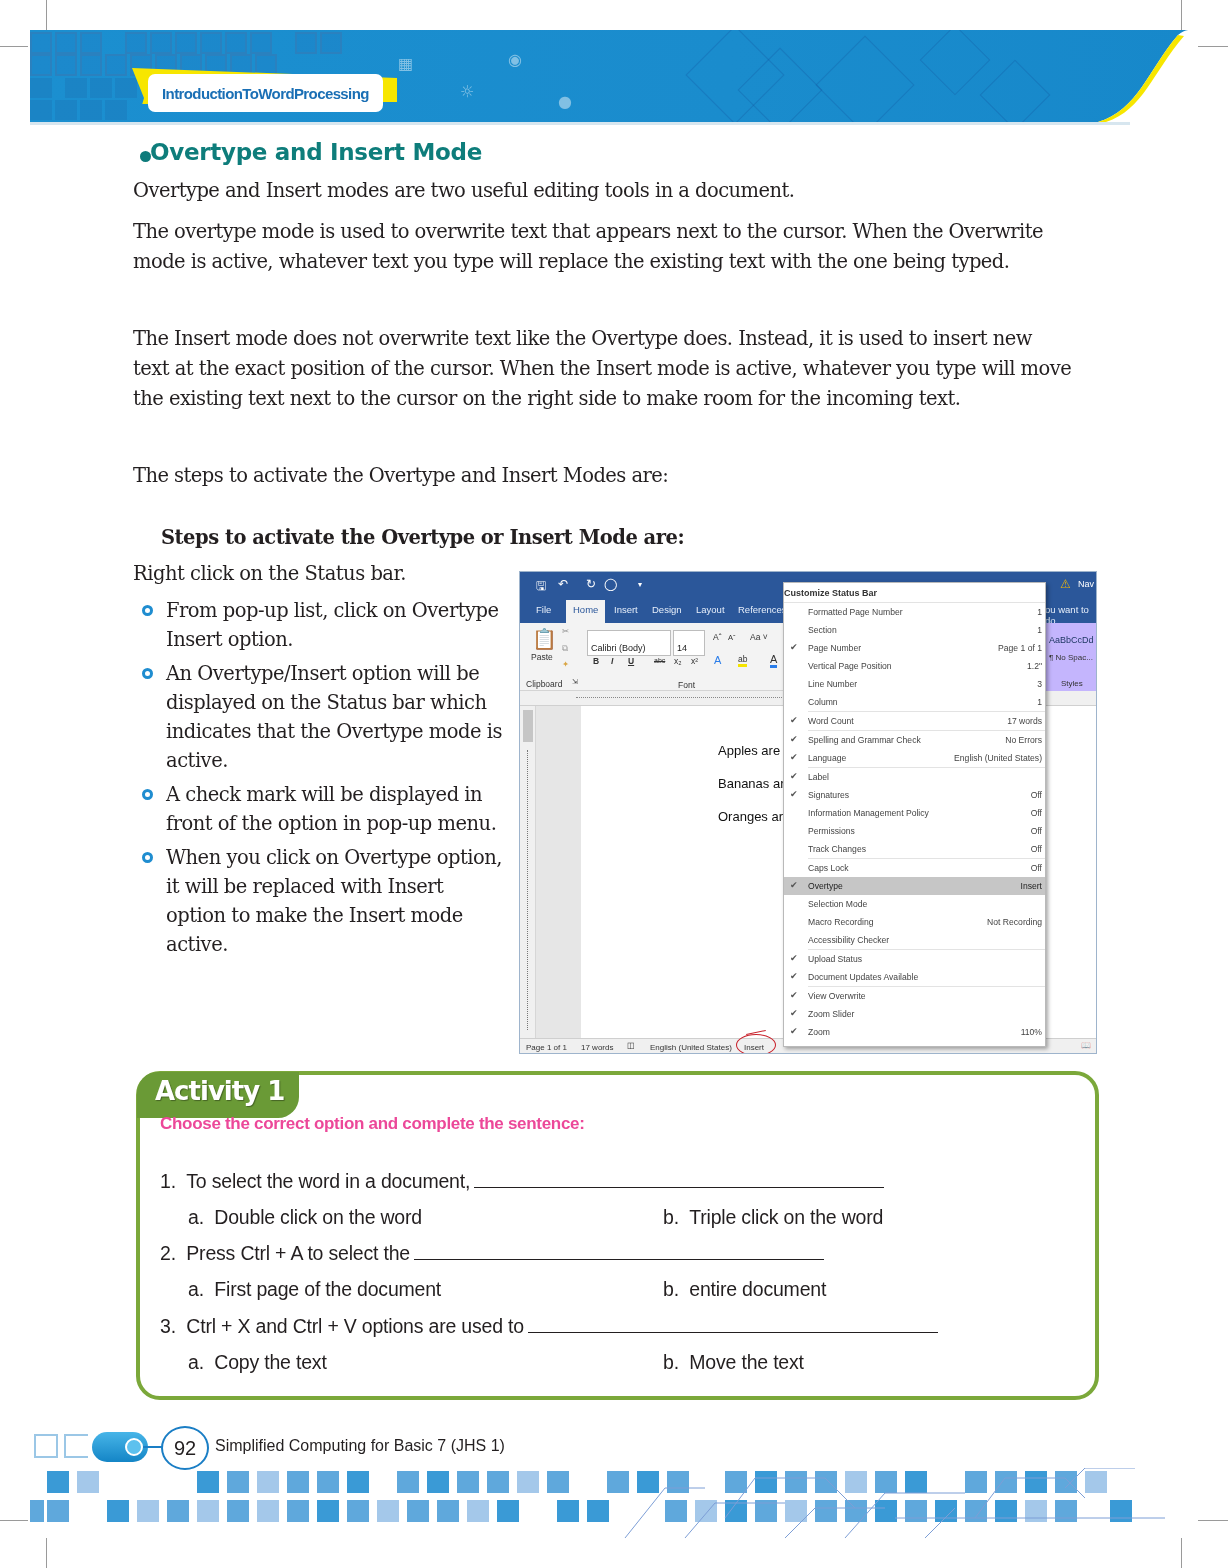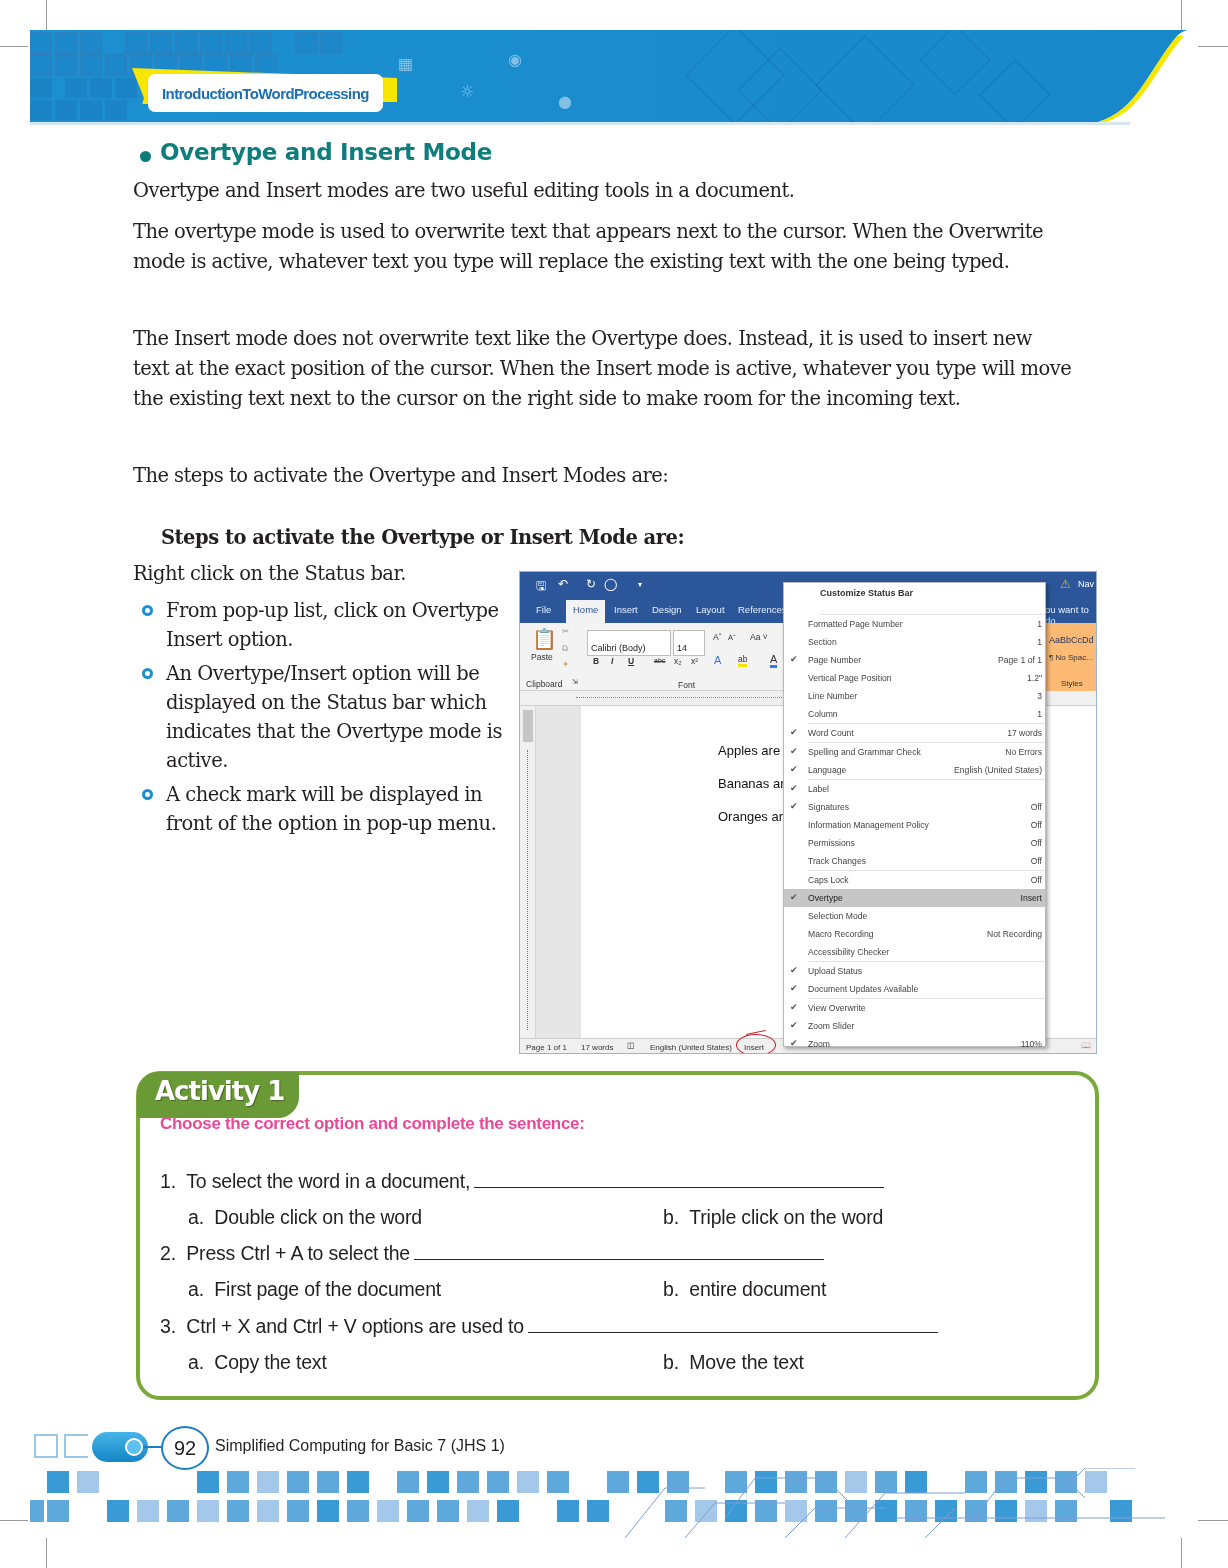--- a/index.html
+++ b/index.html
@@ -19,21 +19,21 @@
   .curve { position: absolute; right: 0; top: 0; width: 160px; height: 92px; }
   .tag { position: absolute; left: 148px; top: 74px; height: 38px; padding: 0 14px;
     background: #fff; border-radius: 7px; display: flex; align-items: center;
     font-family: "Liberation Sans", sans-serif; font-weight: bold; font-size: 15px;
     color: #1a6fb5; letter-spacing: -0.6px; z-index: 3; }
   .tag-yellow { position: absolute; left: 132px; top: 68px; width: 270px; height: 36px; z-index: 2; }
   .ban-icon { position: absolute; color: rgba(255,255,255,0.45); font-size: 16px; font-family: "DejaVu Sans", sans-serif; }
 
   
   .h-bullet { position: absolute; left: 140px; top: 151px; width: 11px; height: 11px; border-radius: 50%; background: #0e7b7b; }
-  .h-title { position: absolute; left: 160px; top: 139px; font-family: "DejaVu Sans", sans-serif; font-weight: bold;
+  .h-title { position: absolute; left: 150px; top: 139px; font-family: "DejaVu Sans", sans-serif; font-weight: bold;
     font-size: 23px; color: #0e7d7b; letter-spacing: -0.3px; }
   .para { position: absolute; left: 133px; width: 940px; font-size: 19.5px; line-height: 30px; color: #231f20; letter-spacing: -0.55px; }
   .steps-title { position: absolute; left: 133px; top: 526px; font-weight: bold; font-size: 19.5px; letter-spacing: -0.5px; margin-left: 28px; }
   .rightclick { position: absolute; left: 133px; top: 562px; font-size: 19.5px; letter-spacing: -0.5px; }
   .bullets { position: absolute; left: 142px; top: 596px; width: 360px; list-style: none; }
   .bullets li { position: relative; padding-left: 24px; font-size: 19.5px; line-height: 29px; margin-bottom: 5px; letter-spacing: -0.5px; }
   .bullets li .ring { position: absolute; left: 0; top: 9px; width: 11px; height: 11px; border: 3px solid #1f8dd0; border-radius: 50%; }
 
   
   .word { position: absolute; left: 519px; top: 571px; width: 578px; height: 483px; border: 1px solid #9eb4cc;
@@ -51,26 +51,26 @@
   .vruler { position: absolute; left: 0; top: 134px; width: 16px; height: 332px; background: #f0f0f0; border-right: 1px solid #d6d6d6; }
   .vruler .vthumb { position: absolute; left: 3px; top: 4px; width: 10px; height: 32px; background: #c5c5c5; }
   .vruler .vdots { position: absolute; left: 7px; top: 44px; width: 2px; height: 280px; border-left: 1px dotted #777; }
   .pagebg { position: absolute; left: 16px; top: 134px; width: 562px; height: 332px; background: #e6e6e6; }
   .page { position: absolute; left: 61px; top: 134px; width: 517px; height: 332px; background: #fff; }
   .doc-line { position: absolute; left: 137px; font-family: "Liberation Sans", sans-serif; font-size: 13px; color: #111; white-space: nowrap; }
   .statusbar { position: absolute; left: 0; top: 466px; width: 100%; height: 17px; background: #f0f0f0; border-top: 1px solid #cfcfcf; font-size: 8px; color: #333; }
   .statusbar span { position: absolute; top: 4px; }
   .red-circle { position: absolute; left: 216px; top: 462px; width: 40px; height: 22px; border: 1.3px solid #c8202a; border-radius: 50%; }
   .red-tick { position: absolute; left: 226px; top: 460px; width: 20px; height: 1.3px; background: #c8202a; transform: rotate(-12deg); }
-  .styles-pane { position: absolute; left: 524px; top: 51px; width: 54px; height: 68px; background: #fdba74; border-left: 1px solid #ccc; font-size: 9px; }
+  .styles-pane { position: absolute; left: 524px; top: 51px; width: 54px; height: 68px; background: #c4b5fd; border-left: 1px solid #ccc; font-size: 9px; }
 
   
   .menu { position: absolute; left: 263px; top: 10px; width: 263px; height: 465px; background: #fff;
     border: 1px solid #b9b9b9; box-shadow: 2px 2px 4px rgba(0,0,0,0.35); font-size: 8.6px; color: #444; z-index: 5; }
-  .menu-title { height: 32px; padding: 5px 0 0 0; font-weight: bold; color: #333; font-size: 9px; border-bottom: 1px solid #e3e3e3; margin-left: 36px; }
+  .menu-title { height: 20px; padding: 5px 0 0 0; font-weight: bold; color: #333; font-size: 9px; border-bottom: 1px solid #e3e3e3; }
   .mi { position: relative; height: 18px; display: flex; align-items: center; padding-left: 24px; padding-right: 3px; }
   .mi .chk { position: absolute; left: 6px; top: 3px; font-size: 9px; color: #555; }
   .mi .lbl { flex: 1; }
   .mi .val { text-align: right; }
   .mi.sel { background: #c6c6c6; color: #222; }
   .msep { height: 1px; margin-left: 24px; background: #e3e3e3; }
 
   
   .activity { position: absolute; left: 136px; top: 1071px; width: 963px; height: 329px; border: 4px solid #7ba83a; border-radius: 24px; }
   .act-tab { position: absolute; left: 137px; top: 1072px; width: 162px; height: 46px; background: #6a9a36;
@@ -158,20 +158,21 @@
 <p class="para" style="top:217px;">The overtype mode is used to overwrite text that appears next to the cursor. When the Overwrite mode is active, whatever text you type will replace the existing text with the one being typed.</p>
 <p class="para" style="top:324px;">The Insert mode does not overwrite text like the Overtype does. Instead, it is used to insert new text at the exact position of the  cursor. When the Insert mode is active, whatever you type will move the existing text next to the cursor on the right side to make room for the incoming text.</p>
 <p class="para" style="top:461px;">The steps to activate the Overtype and Insert Modes are:</p>
 
 <div class="steps-title">Steps to activate the Overtype or Insert Mode are:</div>
 <div class="rightclick">Right click on the Status bar.</div>
 <ul class="bullets">
   <li><span class="ring"></span><span>From pop-up list, click on Overtype Insert option.</span></li>
   <li><span class="ring"></span><span>An Overtype/Insert option will be displayed on the Status bar which indicates that the Overtype mode is active.</span></li>
   <li><span class="ring"></span><span>A check mark will be displayed in front of the option in pop-up menu.</span></li>
+  <li><span class="ring"></span><span>When you click on Overtype option, it will be replaced with Insert option to make the Insert mode active.</span></li>
 </ul>
 
 <div class="word">
   <div class="qat">
     <span style="left:16px;">🖫</span>
     <span style="left:38px;">↶</span>
     <span style="left:66px;">↻</span>
     <span style="left:84px;">◯</span>
     <span style="left:118px;font-size:8px;top:8px;">▾</span>
     <span style="left:540px;color:#f2b705;">⚠</span>

